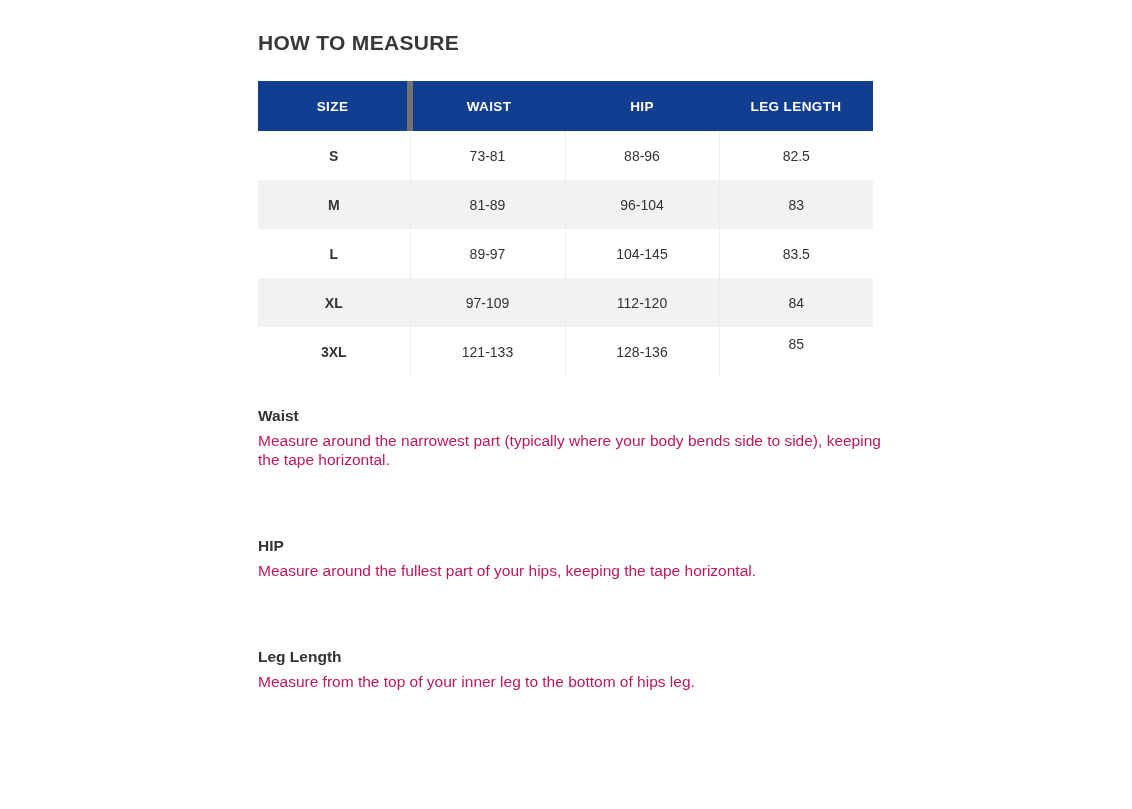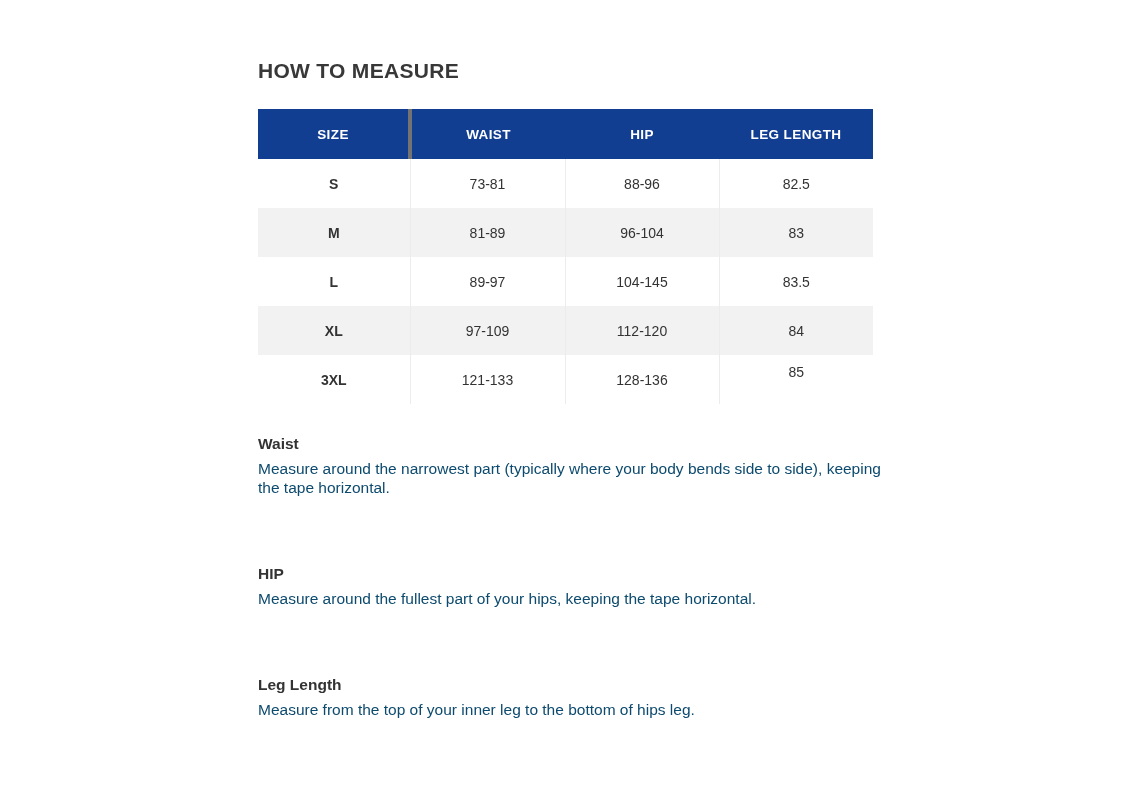--- a/index.html
+++ b/index.html
@@ -9,21 +9,20 @@
     background: #ffffff;
     font-family: "Liberation Sans", sans-serif;
   }
   body {
     width: 1132px;
     height: 809px;
     overflow: hidden;
   }
   .page {
     padding: 30px 4px 0 258px;
-    margin-top: 28px;
   }
   .page-title {
     margin: 0 0 26px 0;
     font-size: 21px;
     line-height: 25px;
     font-weight: bold;
     letter-spacing: 0.3px;
     color: #383838;
   }
   
@@ -41,21 +40,21 @@
     background: var(--header-bg, #123e92);
     color: var(--header-fg, #ffffff);
     font-size: 13.5px;
     font-weight: bold;
     letter-spacing: 0.4px;
     text-align: center;
     vertical-align: middle;
     padding: 0;
   }
   .size-table thead th:first-child {
-    border-right: 4px solid #737373;
+    border-right: 6px solid #737373;
   }
   .size-table tbody td {
     height: 49px;
     text-align: center;
     vertical-align: middle;
     font-size: 14px;
     color: #333333;
     padding: 0;
     background: #ffffff;
   }
@@ -87,21 +86,21 @@
     margin: 0 0 6px 0;
     font-size: 15.5px;
     line-height: 19px;
     font-weight: bold;
     color: #333333;
   }
   .section-text {
     margin: 0;
     font-size: 15.5px;
     line-height: 19px;
-    color: #0c4a6e;
+    color: #be185d;
   }
 </style>
 </head>
 <body>
 
 <div class="page">
 
   <h1 class="page-title">HOW TO MEASURE</h1>
 
   <table class="size-table">

